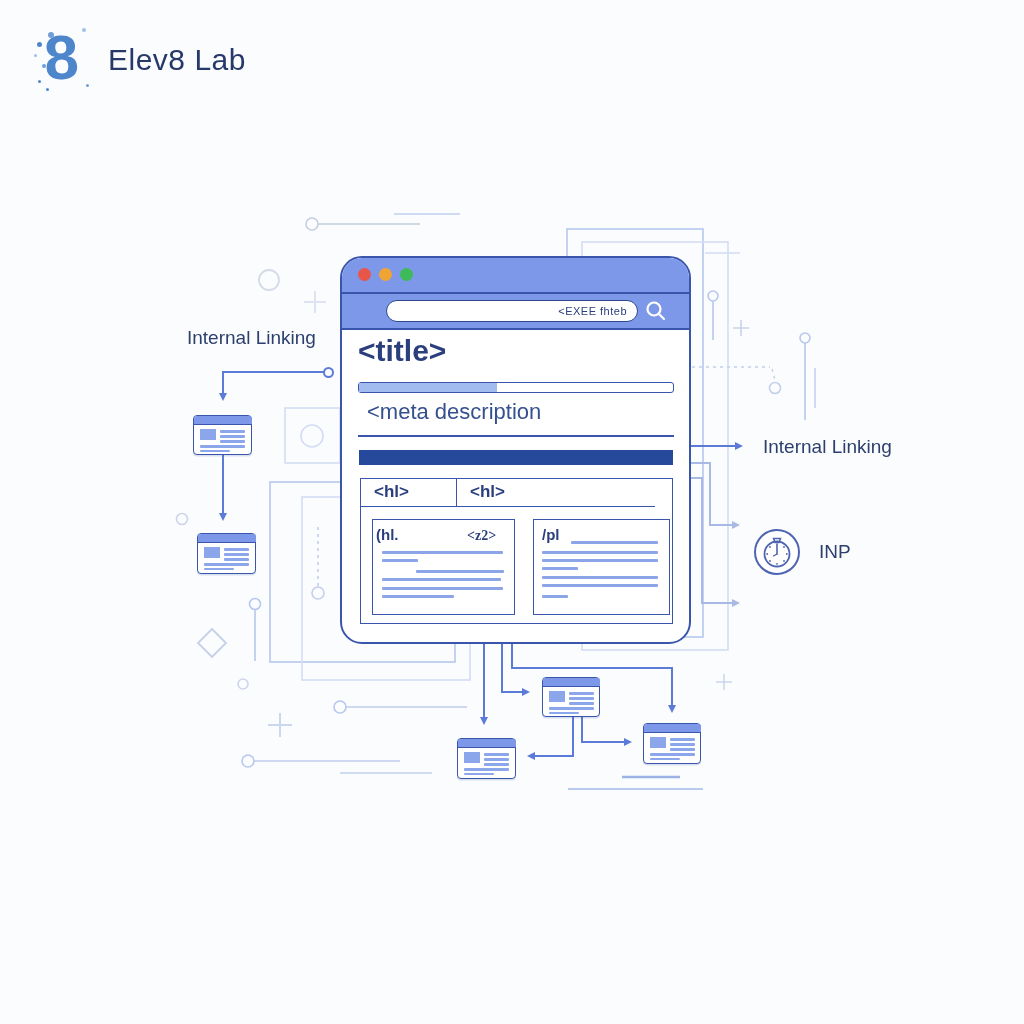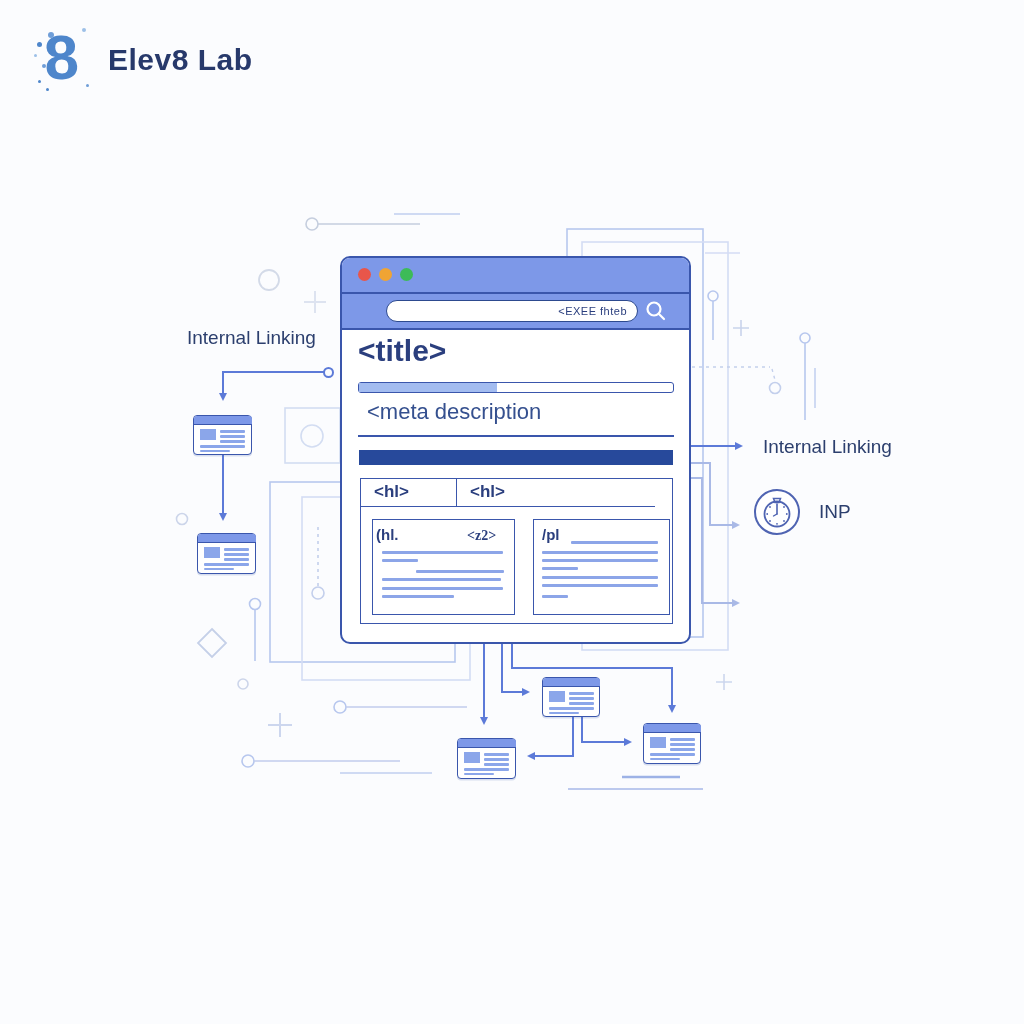--- a/index.html
+++ b/index.html
@@ -13,44 +13,44 @@
   .eight{position:absolute;left:8px;top:-4px;font-size:62px;font-weight:800;color:#4e86cb;transform:rotate(-3deg);}
   .spl{position:absolute;border-radius:50%;background:#4e86cb;}
   .s1{left:1px;top:16px;width:5px;height:5px;}
   .s2{left:6px;top:38px;width:4px;height:4px;background:#6f9ed8;}
   .s3{left:2px;top:54px;width:3px;height:3px;}
   .s4{left:12px;top:6px;width:6px;height:6px;background:#6f9ed8;}
   .s5{left:46px;top:2px;width:4px;height:4px;background:#9cc0e8;}
   .s6{left:10px;top:62px;width:3px;height:3px;}
   .s7{left:-2px;top:28px;width:3px;height:3px;background:#9cc0e8;}
   .s8{left:50px;top:58px;width:3px;height:3px;background:#6f9ed8;}
-  .logo-text{margin-left:10px;font-size:30px;font-weight:700;color:#27396b;letter-spacing:.5px;}
+  .logo-text{margin-left:10px;font-size:30px;font-weight:400;color:#27396b;letter-spacing:.5px;}
 
   
   .label{position:absolute;color:#2c3f6e;font-size:19px;font-weight:500;white-space:nowrap;}
   .label-left{left:187px;top:327px;}
   .label-right-il{left:763px;top:436px;}
   .side-item{position:absolute;display:flex;align-items:center;gap:18px;}
-  .side-inp{left:753px;top:488px;}
+  .side-inp{left:753px;top:528px;}
   .side-wv{left:753px;top:581px;}
   .side-item span{color:#2c3f6e;font-size:19px;font-weight:500;}
 
   
   .card{position:absolute;background:#fff;border:1.6px solid #3a56ac;border-radius:4px;box-shadow:0 1.5px 0 rgba(58,86,172,.18);}
   .card .bar{position:absolute;left:-.5px;right:-.5px;top:-.5px;height:8px;background:#7d98e8;border-bottom:1.2px solid #3a56ac;border-radius:3px 3px 0 0;}
   .card .thumb{position:absolute;left:6px;top:13px;width:16px;height:11px;background:#8ba6ea;}
   .card .ln{position:absolute;height:2.5px;background:#8ba6ea;border-radius:1px;}
   .card .l1{left:26px;top:14px;width:25px;}
   .card .l2{left:26px;top:19px;width:25px;}
   .card .l3{left:26px;top:24px;width:25px;}
   .card .l4{left:6px;top:29px;width:45px;}
   .card .l5{left:6px;top:33.5px;width:30px;}
 
   
-  .browser{position:absolute;left:340px;top:256px;width:347px;height:384px;background:#fff;border:2px solid #3a56ac;border-radius:10px;overflow:hidden;}
+  .browser{position:absolute;left:340px;top:256px;width:347px;height:384px;background:#fff;border:2px solid #3a56ac;border-radius:22px;overflow:hidden;}
   .b-header{position:absolute;left:0;top:0;right:0;height:70px;background:#7d98e8;border-bottom:2px solid #3a56ac;}
   .lights{position:absolute;left:16px;top:10px;display:flex;gap:8px;}
   .dot{width:13px;height:13px;border-radius:50%;}
   .dot-red{background:#e8564a;}
   .dot-yellow{background:#f0a433;}
   .dot-green{background:#3dbb58;}
   .b-row-divider{position:absolute;left:0;right:0;top:34px;height:1.6px;background:#3a56ac;}
   .b-search{position:absolute;left:44px;top:42px;width:252px;height:22px;background:#fff;border:1.6px solid #2d4a8f;border-radius:12px;display:flex;align-items:center;justify-content:flex-end;padding-right:10px;box-sizing:border-box;}
   .b-search span{font-size:11px;color:#2b3f7e;letter-spacing:.5px;}
   .b-search-icon{position:absolute;left:302px;top:41px;}

